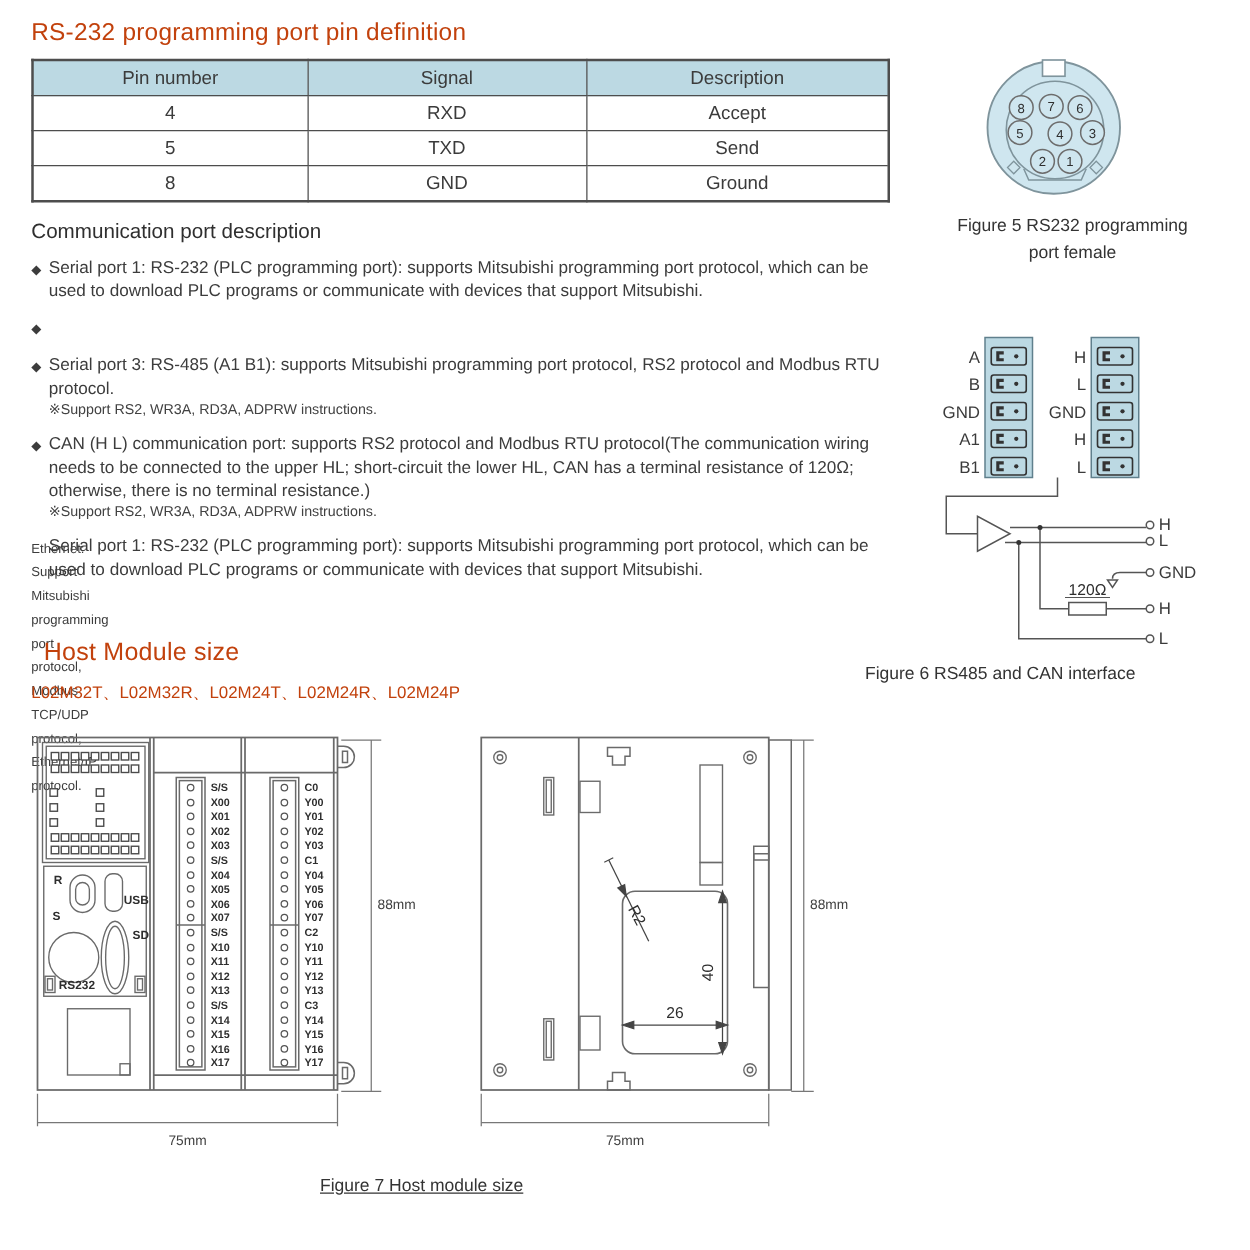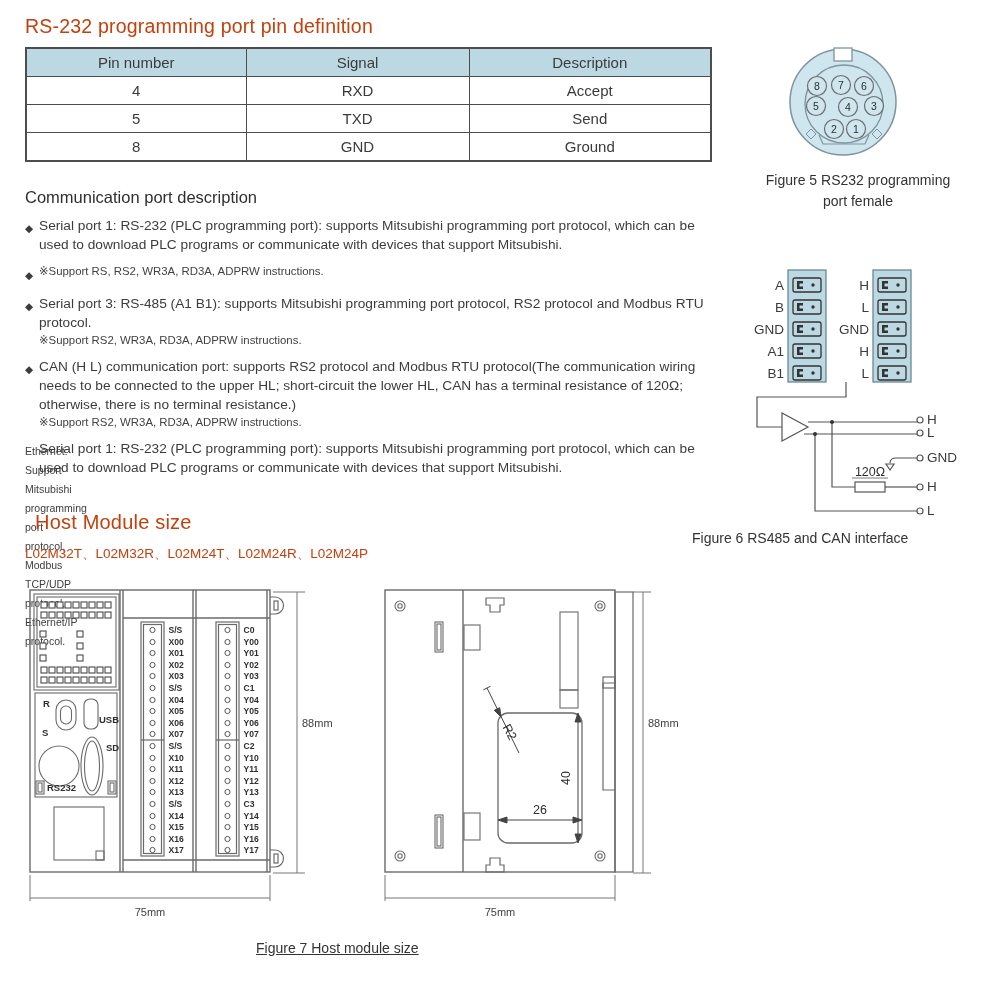--- a/index.html
+++ b/index.html
@@ -56,31 +56,30 @@
     <td>Send</td>
   </tr>
   <tr>
     <td>8</td>
     <td>GND</td>
     <td>Ground</td>
   </tr>
 </tbody>
   </table>
 
-<div class="abs bullets" style="left:25px;top:188px;">
+<div class="abs bullets" style="left:25px;top:176px;">
   <div class="h2">Communication port description</div>
 
   <div class="bullet">
     <span class="marker">◆</span>
     <div><span>Serial port 1: RS-232 (PLC programming port): supports Mitsubishi programming port protocol, which can be used to download PLC programs or communicate with devices that support Mitsubishi.</span></div>
   </div>
   <div class="bullet">
     <span class="marker">◆</span>
     <div>
-      <div class="note">※Support RS, RS2, WR3A, RD3A, ADPRW instructions.</div>
     </div>
   </div>
   <div class="bullet">
     <span class="marker">◆</span>
     <div>
       <span>Serial port 3: RS-485 (A1 B1): supports Mitsubishi programming port protocol, RS2 protocol and Modbus RTU protocol.</span>
       <div class="note">※Support RS2, WR3A, RD3A, ADPRW instructions.</div>
     </div>
   </div>
   <div class="bullet">

